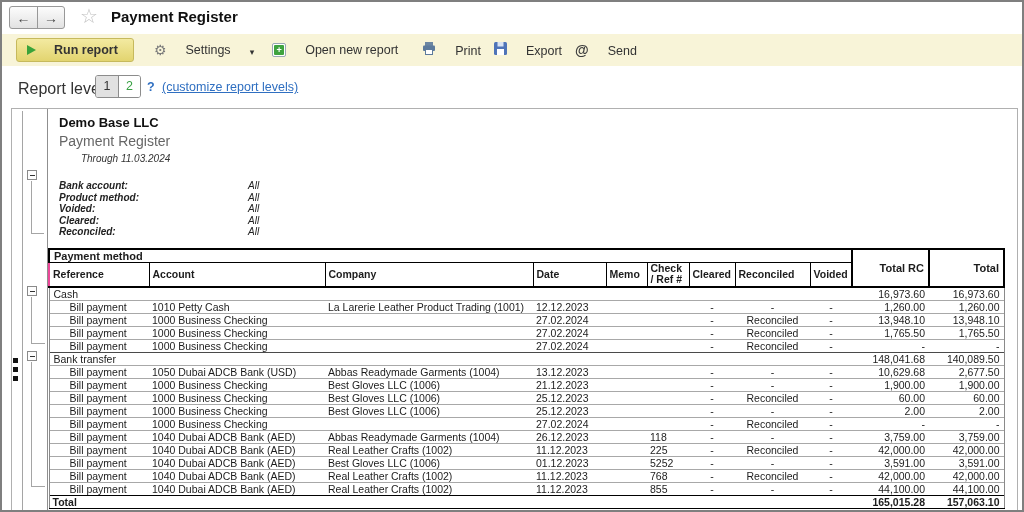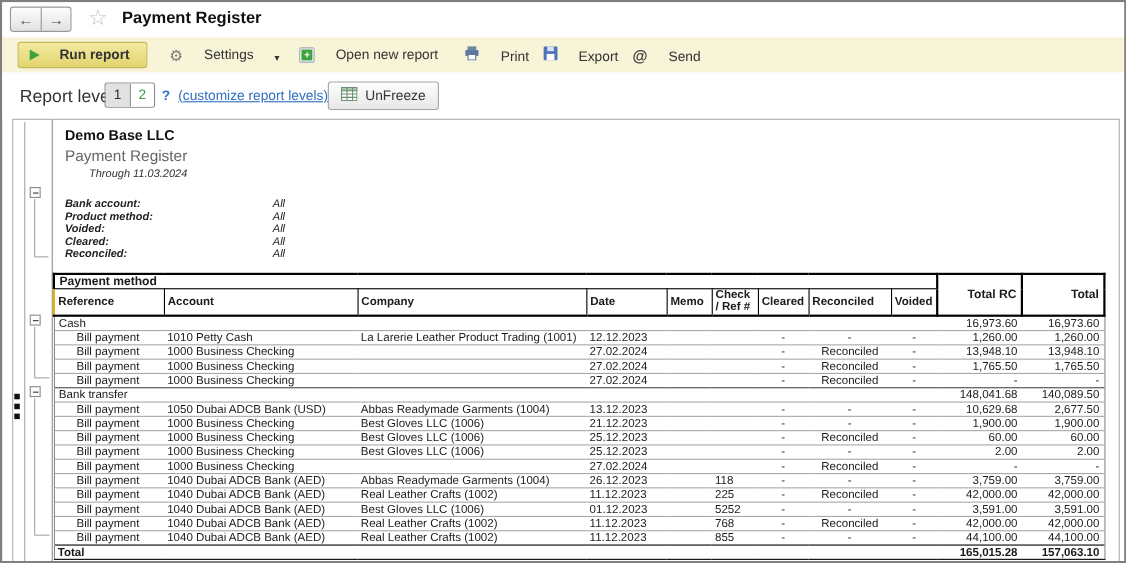--- a/index.html
+++ b/index.html
@@ -80,21 +80,21 @@
   
   table.rpt { position:absolute; left:36px; top:139px; border-collapse:collapse; table-layout:fixed;
     font-size:10.5px; color:#1c1c1c; }
   .rpt th, .rpt td { padding:0 3px; height:13px; line-height:12px; overflow:hidden;
     white-space:nowrap; text-align:left; font-weight:normal; }
   .rpt thead th { font-weight:bold; border:1px solid #000; background:#fff; }
   .rpt thead .h-pm { font-size:11px; border-top:2px solid #000; border-left:2px solid #000;
     border-right:2px solid #000; padding-left:4px; }
   .rpt thead tr.cols th { border-bottom:2px solid #000; height:24px; vertical-align:middle;
     white-space:normal; line-height:11px; }
-  .rpt thead tr.cols th:first-child { border-left:2px solid #eab308; }
+  .rpt thead tr.cols th:first-child { border-left:2px solid #ec4899; }
   .rpt thead .h-amt { border:2px solid #000; text-align:right; vertical-align:middle;
     font-size:11px; padding-right:4px; }
   .rpt td.num { text-align:right; padding-right:4px; }
   .rpt td.ctr { text-align:center; }
   .rpt tbody td:first-child { border-left:1px solid #8a8a8a; }
   .rpt tbody td:last-child, .rpt tfoot td:last-child, .rpt tfoot td:first-child { border-right:1px solid #8a8a8a; }
   .rpt tfoot td:first-child { border-right:none; border-left:1px solid #8a8a8a; }
   .rpt tr.group td { border-top:1px solid #4a4a4a; }
   .rpt tr.data td { border-top:1px solid #a8a8a8; }
   .rpt tr.data td.ref { padding-left:20px; }
@@ -158,31 +158,20 @@
   </div>
 
   <div class="level-row">
     <span class="level-label">Report level:</span>
     <div class="seg">
       <div class="seg-btn seg-1">1</div>
       <div class="seg-btn seg-2">2</div>
     </div>
     <span class="help-q">?</span>
     <span class="customize-link">(customize report levels)</span>
-    <div class="unfreeze-btn">
-      <span><svg width="15" height="13" viewBox="0 0 15 13">
-            <rect x="0.5" y="0.5" width="14" height="12" fill="#fff" stroke="#6f8f74"></rect>
-            <rect x="0.5" y="0.5" width="14" height="3" fill="#aac6ae" stroke="#6f8f74"></rect>
-            <line x1="5.5" y1="0.5" x2="5.5" y2="12.5" stroke="#6f8f74"></line>
-            <line x1="10.5" y1="0.5" x2="10.5" y2="12.5" stroke="#6f8f74"></line>
-            <line x1="0.5" y1="6.5" x2="14.5" y2="6.5" stroke="#6f8f74"></line>
-            <line x1="0.5" y1="9.5" x2="14.5" y2="9.5" stroke="#6f8f74"></line>
-          </svg></span>
-      <span>UnFreeze</span>
-    </div>
   </div>
 
   <div class="report">
     <div class="outline-line"></div>
     <div class="sheet-edge"></div>
 
     <div class="minus-box" style="top:61px"></div>
     <div class="oline" style="left:19px; top:72px; width:1px; height:52px"></div>
     <div class="oline" style="left:19px; top:124px; width:13px; height:1px"></div>
 

